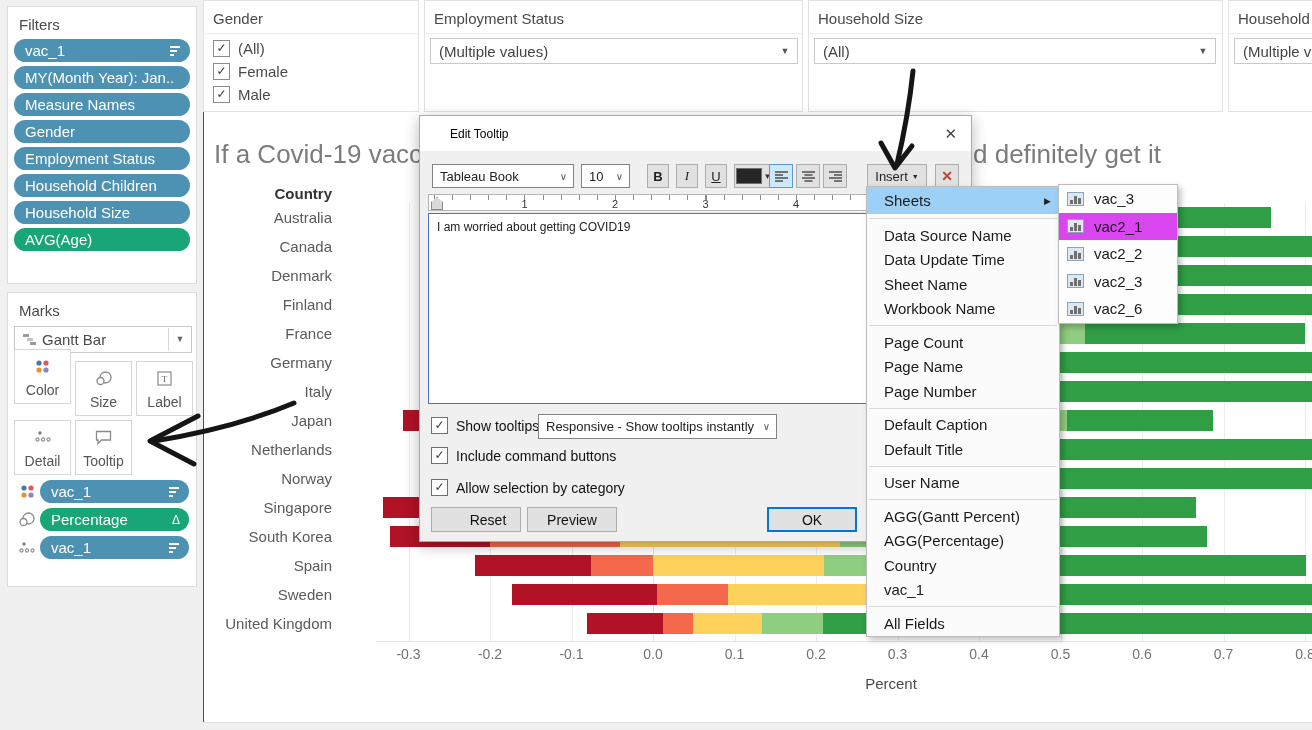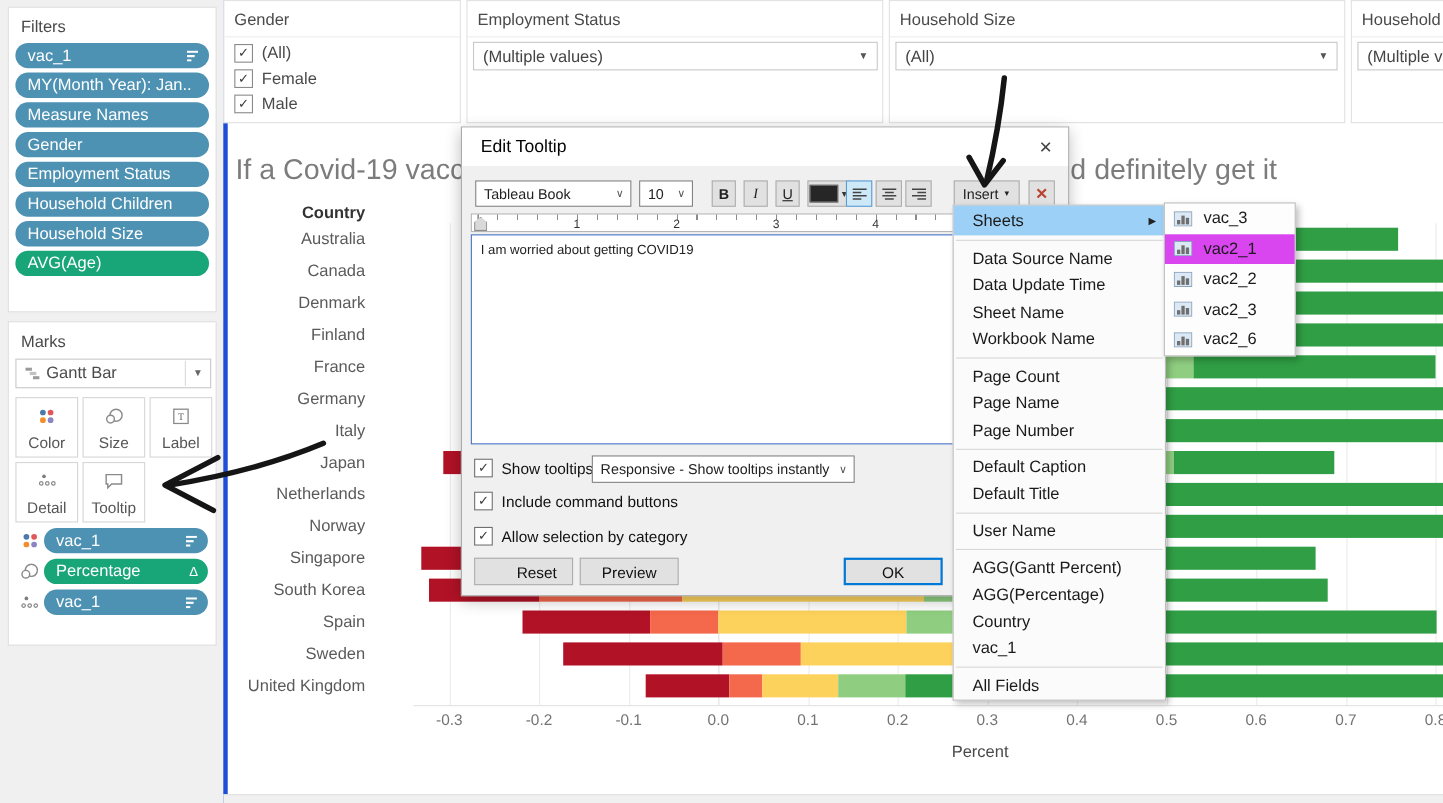--- a/index.html
+++ b/index.html
@@ -1,19 +1,19 @@
 <!DOCTYPE html>
 <html><head>
 <meta charset="utf-8">
 <style>
   html,body{margin:0;padding:0;background:#fff;}
   #root{position:relative;width:1312px;height:730px;overflow:hidden;background:#fff;
         font-family:"Liberation Sans",sans-serif;color:#333;}
   
-  .sidebar{position:absolute;left:0;top:0;width:203px;height:730px;background:#f0f0f0;border-right:4px solid #1d4ed8;z-index:2;}
+  .sidebar{position:absolute;left:0;top:0;width:203px;height:730px;background:#f0f0f0;border-right:1px solid #1d4ed8;z-index:2;}
   .card{position:absolute;background:#fff;border:1px solid #dcdcdc;}
   .card-title{font-size:15px;color:#4a4a4a;padding:9px 0 6px 11px;}
   .pill{height:23px;border-radius:12px;background:#4e92b3;color:#fff;font-size:15px;
         display:flex;align-items:center;padding:0 9px 0 11px;margin:0 6px 4px 6px;}
   .pill.green{background:#18a577;}
   .pill .pl{flex:1;white-space:nowrap;overflow:hidden;}
   .pill .pbadge{margin-left:4px;display:flex;align-items:center;font-size:12px;}
   .marktype{position:absolute;left:6px;top:33px;width:176px;height:25px;border:1px solid #c9c9c9;background:#fff;
         display:flex;align-items:center;font-size:15px;color:#4a4a4a;}
   .marktype .mt-ic{margin:0 6px 0 8px;display:flex;}
@@ -44,21 +44,21 @@
   .gline.zero{background:#e0e0e0;}
   .bar{position:absolute;height:21px;}
   .xaxisline{position:absolute;left:376px;right:0;top:641px;height:1px;background:#e3e3e3;}
   .xtick{position:absolute;top:646px;width:44px;text-align:center;font-size:14px;color:#737373;}
   .percent{position:absolute;left:850px;top:675px;width:82px;text-align:center;font-size:15px;color:#4a4a4a;}
   .bottom-strip{position:absolute;left:203px;right:0;top:722px;height:8px;background:#f0f0f0;border-top:1px solid #e0e0e0;z-index:3;}
   
   .dialog{position:absolute;left:419px;top:115px;width:553px;height:427px;background:#f0f0f0;
         border:1px solid #ababab;box-shadow:0 4px 14px rgba(0,0,0,.28);z-index:10;box-sizing:border-box;}
   .dlg-titlebar{height:35px;background:#fff;display:flex;align-items:center;}
-  .dlg-title{font-size:16px;color:#000;margin-left:17px;}
+  .dlg-title{font-size:12px;color:#000;margin-left:30px;}
   .dlg-close{margin-left:auto;margin-right:14px;font-size:15px;color:#444;cursor:default;}
   .tb{position:absolute;display:flex;align-items:center;box-sizing:border-box;}
   .combo{border:1px solid #828282;background:#fff;font-size:13px;color:#222;display:flex;align-items:center;padding-left:7px;box-sizing:border-box;}
   .combo .chev{margin-left:auto;margin-right:6px;color:#555;font-size:10px;}
   .tbtn{border:1px solid #adadad;background:#e1e1e1;display:flex;align-items:center;justify-content:center;
         font-size:13px;color:#222;box-sizing:border-box;}
   .tbtn.active{background:#cde8f6;border-color:#5b9bd5;}
   .swatch{width:24px;height:14px;background:#262626;border:1px solid #6f6f6f;}
   .redx{color:#b8442f;font-weight:bold;font-size:14px;}
   .ruler{position:absolute;left:428px;top:194px;width:536px;height:17px;background:#fff;border:1px solid #b5b5b5;box-sizing:border-box;}
@@ -270,21 +270,21 @@
           <svg width="13" height="11" viewBox="0 0 13 11">
               <rect x="0" y="0" width="6" height="3" fill="#9a9a9a"></rect>
               <rect x="4" y="4" width="6" height="3" fill="#c2c2c2"></rect>
               <rect x="7" y="8" width="6" height="3" fill="#9a9a9a"></rect>
             </svg>
         </span>
         <span>Gantt Bar</span>
         <span class="mt-arrow">▼</span>
       </div>
       <div id="mark-buttons">
-          <div class="mark-btn" style="left: 6px; top: 68px;">
+          <div class="mark-btn" style="left: 6px; top: 56px;">
             <span class="mb-icon">
               <svg width="15" height="15" viewBox="0 0 15 15">
                 <circle cx="4" cy="4" r="2.6" fill="#4e79a7"></circle>
                 <circle cx="11" cy="4" r="2.6" fill="#e15759"></circle>
                 <circle cx="4" cy="11" r="2.6" fill="#f28e2b"></circle>
                 <circle cx="11" cy="11" r="2.6" fill="#8b84c5"></circle>
               </svg>
             </span>
             <span class="mb-label">Color</span>
           </div>

